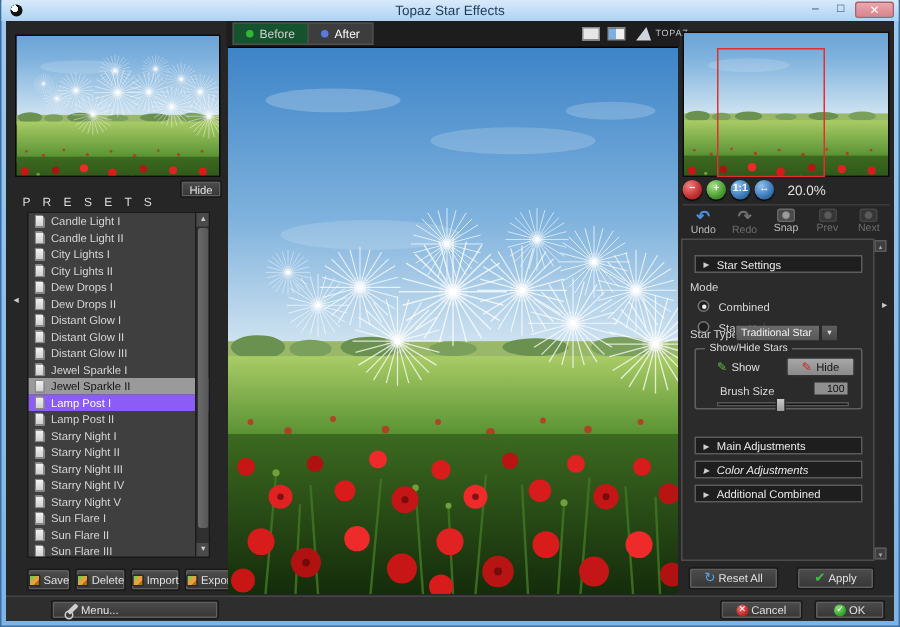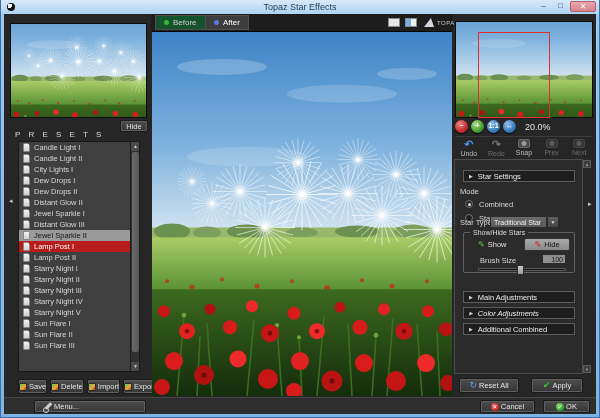--- a/index.html
+++ b/index.html
@@ -19,21 +19,21 @@
   .collapse-arrow { position:absolute; width:7px; height:9px; color:#c8c8c8; font-size:7px; line-height:9px; }
 
   
   #left-thumb { position:absolute; left:6px; top:9px; width:137px; height:95px; border:1px solid #0d0d0d; }
   .scene-box { width:100%; height:100%; display:block; }
   #hide-btn { position:absolute; left:116px; top:106px; width:28px; height:12px; }
   .btn { background:linear-gradient(#4d4d4d,#363636); border:1px solid #1a1a1a; box-shadow:inset 0 0 0 1px #5e5e5e; color:#e2e2e2; font-size:7.5px; display:flex; align-items:center; justify-content:center; gap:2px; border-radius:2px; }
   #presets-title { position:absolute; left:11px; top:116px; font-size:8px; letter-spacing:3px; color:#dcdcdc; }
   #preset-list { position:absolute; left:14px; top:127px; width:122px; height:231px; background:#3f3f3f; border:1px solid #191919; overflow:hidden; }
   .preset-row { height:11px; display:flex; align-items:center; gap:4px; padding-left:4px; color:#d6d6d6; font-size:7.5px; white-space:nowrap; }
-  .preset-row.selected { background:#b91c1c; color:#fff;align-items:center; }
+  .preset-row.selected { background:#8b5cf6; color:#fff;align-items:center; }
   .preset-row.highlighted { background:#9a9a9a; color:#141414; }
   .doc-icon { width:7px; height:9px; background:linear-gradient(#f2f2f2,#cfcfcf); border:0.5px solid #888; border-radius:1px; flex:none;
               clip-path:polygon(0 0,70% 0,100% 30%,100% 100%,0 100%); }
   
   #list-scroll { position:absolute; right:0; top:0; bottom:0; width:9px; background:#303030; border-left:1px solid #1c1c1c; }
   #list-scroll .sarrow { position:absolute; left:0; width:9px; height:9px; background:#4a4a4a; color:#ccc; font-size:5px; line-height:9px; text-align:center; }
   #list-scroll .sthumb { position:absolute; left:1px; top:10px; width:7px; height:200px; background:linear-gradient(90deg,#6a6a6a,#565656); border-radius:2px; }
   #preset-actions { position:absolute; left:14px; top:365px; width:122px; display:flex; gap:3px; }
   #preset-actions .btn { flex:1; height:15px; }
   .cube-icon { width:8px; height:8px; border-radius:1px; border:1px solid #2a2a2a; background:linear-gradient(135deg,#8fc34a 0 35%, #e8a13c 35% 70%, #b56f14 70%); flex:none; }
@@ -285,45 +285,53 @@
         <div class="preset-row">
           <span class="doc-icon"></span>
           <span>Candle Light II</span>
         </div>
 
         <div class="preset-row">
           <span class="doc-icon"></span>
           <span>City Lights I</span>
         </div>
 
+        <div class="preset-row">
+          <span class="doc-icon"></span>
+          <span>City Lights II</span>
+        </div>
 
         <div class="preset-row">
           <span class="doc-icon"></span>
           <span>Dew Drops I</span>
         </div>
 
         <div class="preset-row">
           <span class="doc-icon"></span>
           <span>Dew Drops II</span>
         </div>
 
+        <div class="preset-row">
+          <span class="doc-icon"></span>
+          <span>Distant Glow I</span>
+        </div>
 
         <div class="preset-row">
           <span class="doc-icon"></span>
           <span>Distant Glow II</span>
         </div>
 
         <div class="preset-row">
           <span class="doc-icon"></span>
+          <span>Distant Glow III</span>
+        </div>
+
+        <div class="preset-row">
+          <span class="doc-icon"></span>
           <span>Jewel Sparkle I</span>
-        </div>
-
-        <div class="preset-row">
-          <span class="doc-icon"></span>
-          <span>Distant Glow III</span>
         </div>
 
         <div class="preset-row highlighted">
           <span class="doc-icon"></span>
           <span>Jewel Sparkle II</span>
         </div>
 
         <div class="preset-row selected">
           <span class="doc-icon"></span>
           <span>Lamp Post I</span>

